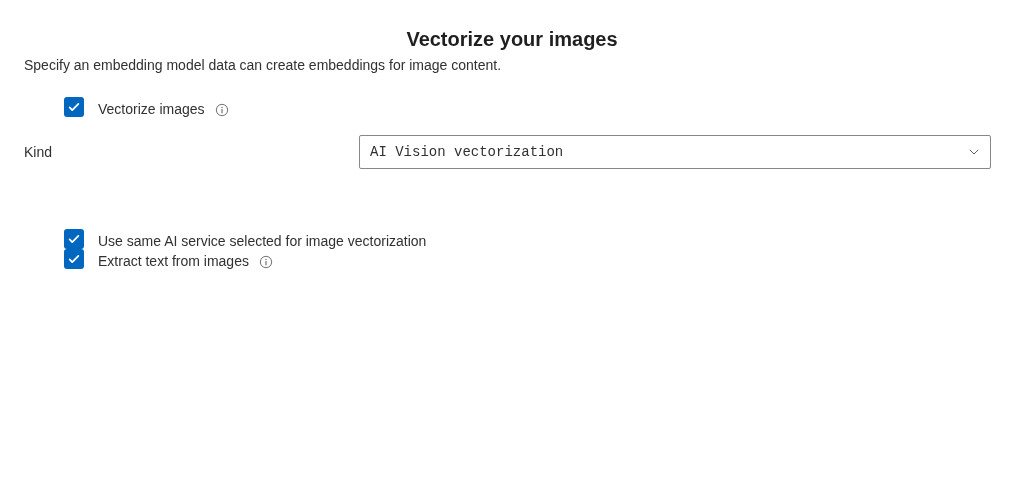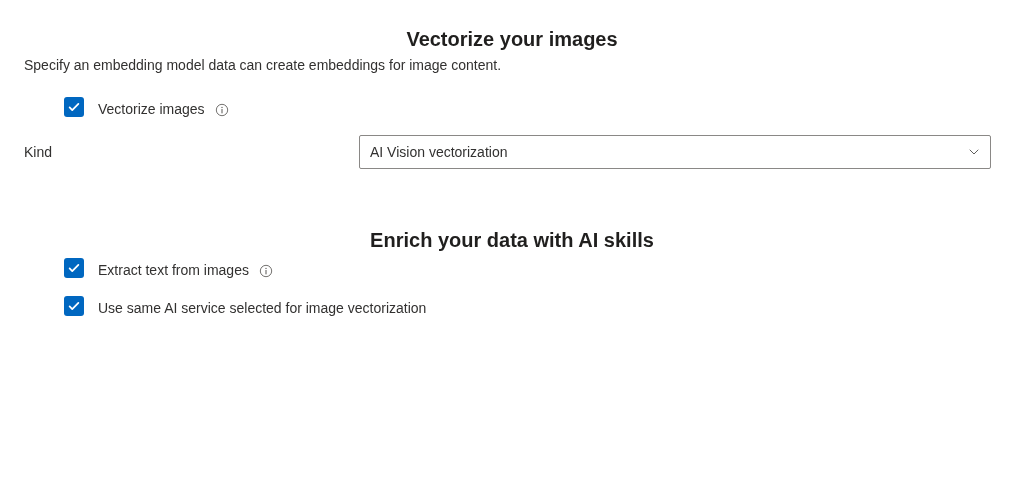--- a/index.html
+++ b/index.html
@@ -72,20 +72,21 @@
       max-width: 632px;
       height: 32px;
       border: 1px solid #8a8886;
       border-radius: 2px;
       background: #ffffff;
       display: flex;
       align-items: center;
       justify-content: space-between;
       padding: 16px 10px;
       cursor: pointer;
+      font-family: Liberation Mono, monospace;
     }
     .select-value { font-size: 14px; color: #323130; }
     .chevron {
       display: inline-flex;
       align-items: center;
       color: #605e5c;
     }
     .chevron svg { width: 12px; height: 12px; }
   </style>
 </head>
@@ -119,39 +120,38 @@
         <svg viewBox="0 0 12 12" fill="none">
             <path d="M2 4L6 8L10 4" stroke="currentColor" stroke-width="1" stroke-linecap="round" stroke-linejoin="round"></path>
           </svg>
       </span>
     </div>
   </div>
 
 </div>
 
 <div class="section" style="margin-bottom:0;">
-  <h2 class="section-title">Enrich your data with AI skills</h2>
+
+  <div class="row" style="margin-bottom:0;">
+    <span class="checkbox">
+      <svg viewBox="0 0 16 16" fill="none">
+          <path d="M3 8.5L6 11.5L13 4.5" stroke="#ffffff" stroke-width="2" stroke-linecap="round" stroke-linejoin="round"></path>
+        </svg>
+    </span>
+    <span class="check-label">Use same AI service selected for image vectorization</span>
+  </div>
 
   <div class="row">
     <span class="checkbox">
       <svg viewBox="0 0 16 16" fill="none">
           <path d="M3 8.5L6 11.5L13 4.5" stroke="#ffffff" stroke-width="2" stroke-linecap="round" stroke-linejoin="round"></path>
         </svg>
     </span>
     <span class="check-label">Extract text from images</span>
     <span class="info-icon">
       <svg viewBox="0 0 16 16" fill="none">
           <circle cx="8" cy="8" r="6.5" stroke="currentColor" stroke-width="1"></circle>
           <circle cx="8" cy="5" r="0.8" fill="currentColor"></circle>
           <rect x="7.4" y="6.8" width="1.2" height="5" fill="currentColor"></rect>
         </svg>
     </span>
   </div>
-
-  <div class="row" style="margin-bottom:0;">
-    <span class="checkbox">
-      <svg viewBox="0 0 16 16" fill="none">
-          <path d="M3 8.5L6 11.5L13 4.5" stroke="#ffffff" stroke-width="2" stroke-linecap="round" stroke-linejoin="round"></path>
-        </svg>
-    </span>
-    <span class="check-label">Use same AI service selected for image vectorization</span>
-  </div>
 </div>
 
 </body></html>

